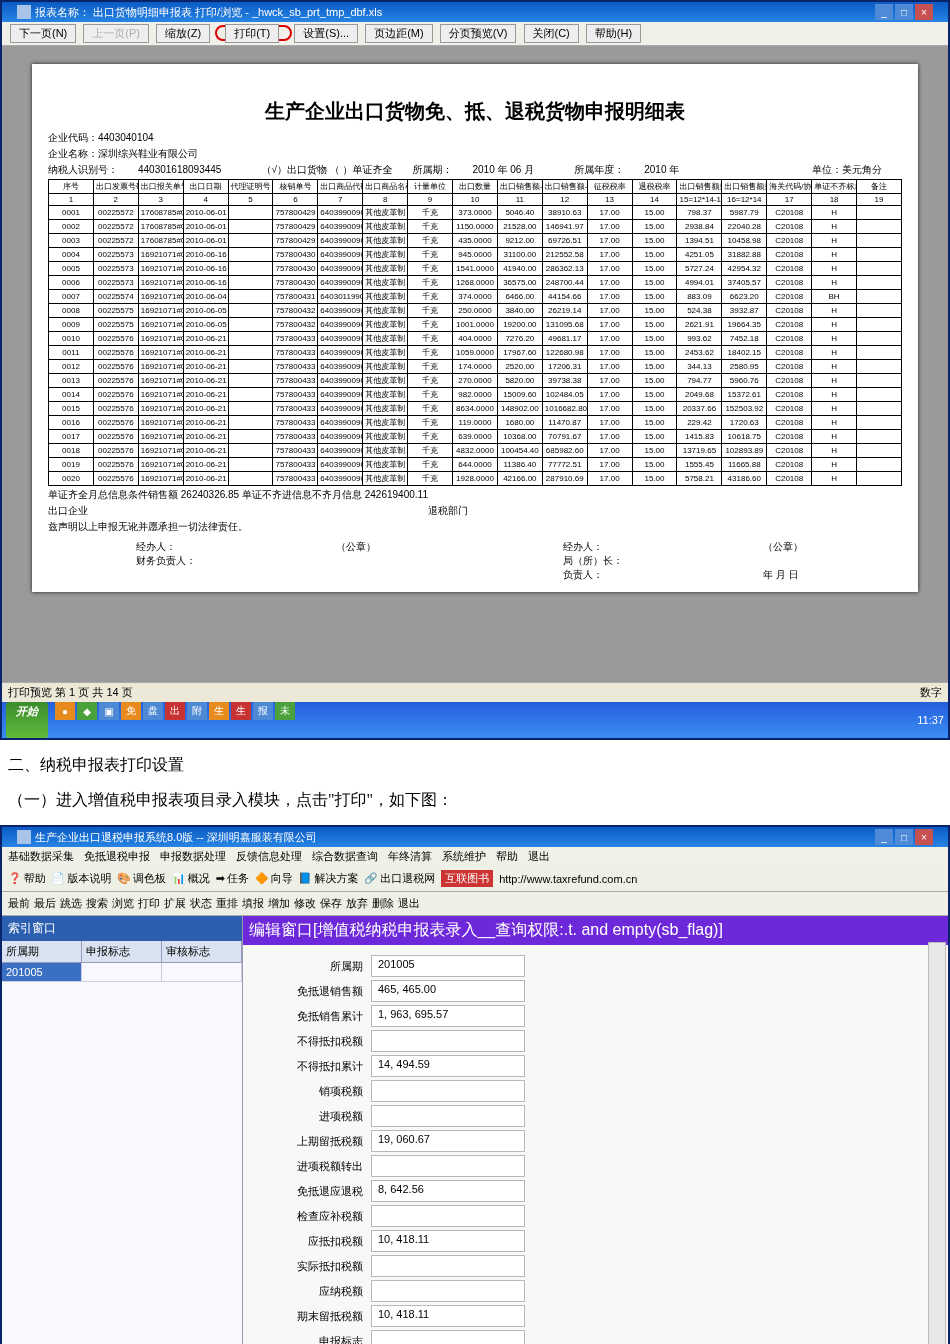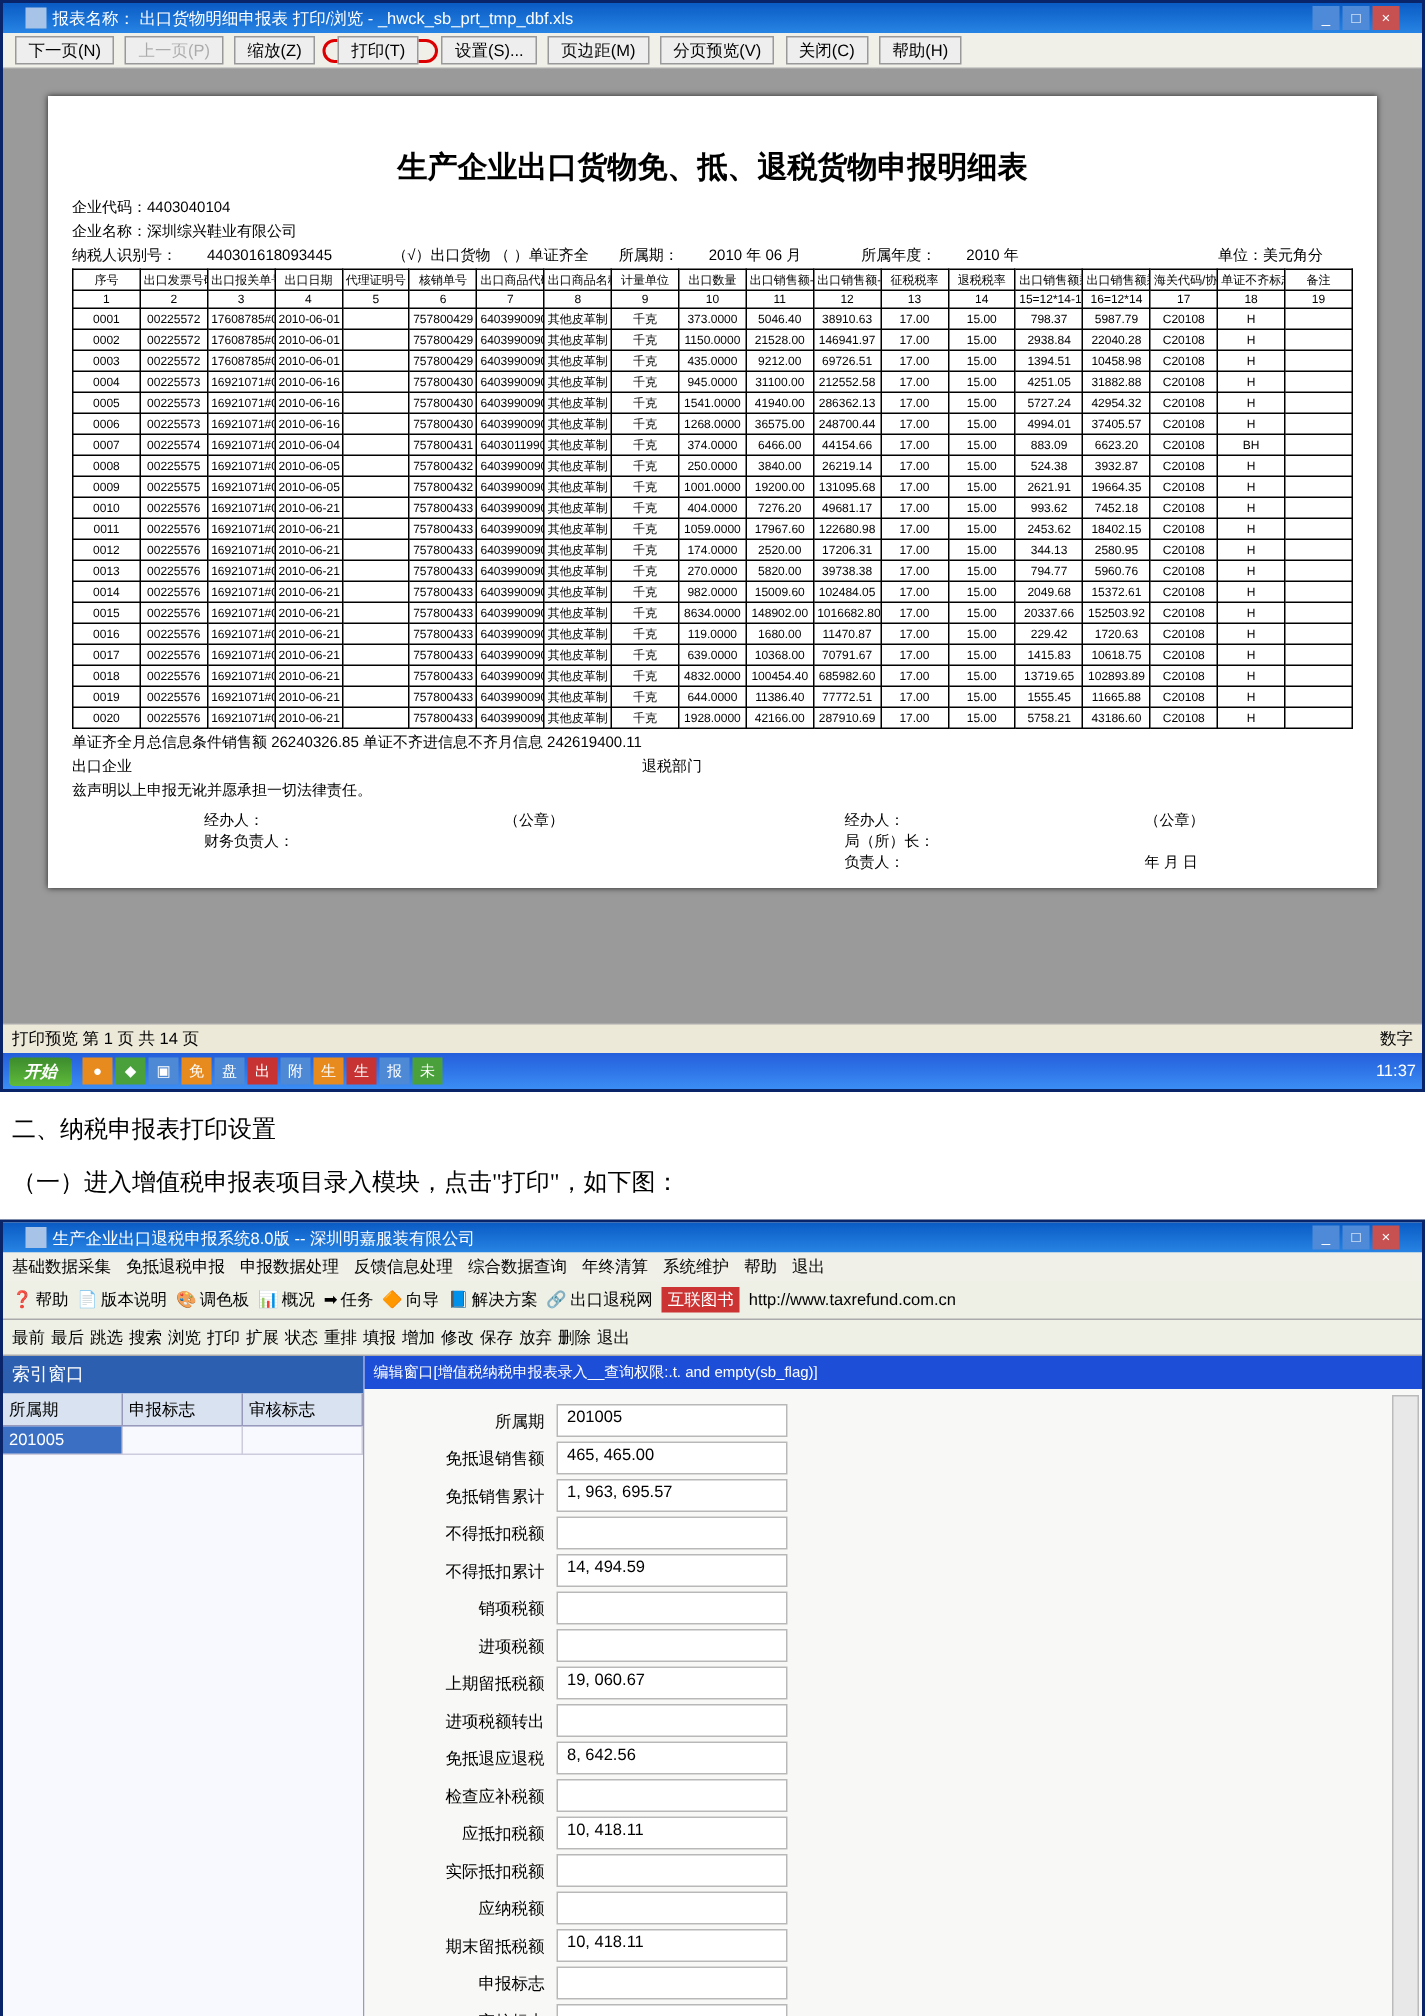--- a/index.html
+++ b/index.html
@@ -17,21 +17,21 @@
 .report-title { text-align: center; font-size: 20px; font-weight: bold; margin: 16px 0 6px 0; }
 .meta { font-size: 10px; margin: 2px 0; }
 .meta-row { display: flex; }
 .meta-row span { margin-right: 20px; }
 .data-table { border-collapse: collapse; width: 100%; font-size: 8px; table-layout: fixed; }
 .data-table th, .data-table td { border: 1px solid #000; padding: 1px 2px; text-align: center; overflow: hidden; white-space: nowrap; }
 .data-table th { font-weight: normal; }
 .sigs { display: flex; justify-content: space-between; font-size: 10px; margin-top: 6px; }
 .sigs div { flex: 1; margin-left: 44px; }
 .status-bar { font-size: 11px; padding: 2px 6px; background: #ece9d8; border-top: 1px solid #aaa; display: flex; justify-content: space-between; }
-.taskbar { background: linear-gradient(to bottom, #245edb, #3b8df5); height: 24px; display: flex; align-items: center; padding: 0 4px; color: #fff; font-size: 11px; }
+.taskbar { background: linear-gradient(to bottom, #245edb, #3b8df5); height: 36px; display: flex; padding: 0 4px; color: #fff; font-size: 11px; }
 .start { background: linear-gradient(to bottom, #3c8b2d, #5fbb3a); padding: 2px 10px; border-radius: 3px; margin-right: 6px; font-style: italic; font-weight: bold; }
 .tray-item { width: 20px; height: 18px; background: #4d89d4; margin: 0 1px; display: inline-flex; align-items: center; justify-content: center; font-size: 10px; }
 .tray-item.orange { background: #e88b1f; }
 .tray-item.green { background: #4aa13b; }
 .tray-item.red { background: #c73333; }
 .tray-right { margin-left: auto; display: flex; align-items: center; }
 .section-text { font-size: 16px; margin: 14px 8px; font-family: SimSun; }
 
 .app2 .menubar { background: #f0f0e8; padding: 2px 6px; font-size: 11px; }
 .app2 .menubar span { margin-right: 10px; }
@@ -39,21 +39,21 @@
 .app2 .iconbar .ibtn { display: inline-flex; align-items: center; gap: 2px; }
 .app2 .iconrow2 { background: #eef0e6; padding: 4px 6px; display: flex; align-items: flex-end; gap: 4px; font-size: 11px; border-bottom: 1px solid #aaa; }
 .app2 .split { display: flex; background: #fff; min-height: 560px; }
 .app2 .leftpane { width: 240px; border-right: 1px solid #99b; background: #f7f9ff; }
 .app2 .left-header { background: #2d5fb0; color: #fff; padding: 4px 6px; font-size: 12px; }
 .app2 .grid-head { display: flex; background: #d8e2f0; font-size: 11px; border-bottom: 1px solid #99b; }
 .app2 .grid-head div { padding: 3px 4px; border-right: 1px solid #99b; }
 .app2 .grid-row { display: flex; font-size: 11px; }
 .app2 .grid-row div { padding: 3px 4px; border-right: 1px solid #ccd; border-bottom: 1px solid #ccd; }
 .app2 .rightpane { flex: 1; background: #f8f8f6; position: relative; display: flex; flex-direction: column; }
-.app2 .right-header { background: #1d4ed8; color: #fff; padding: 4px 6px; font-size: 10px; }
+.app2 .right-header { background: #6d28d9; color: #fff; padding: 4px 6px; font-size: 16px; }
 .form-area { padding: 10px; flex: 1; overflow: auto; }
 .form-row { display: flex; margin-bottom: 3px; align-items: center; }
 .form-row .label { width: 110px; text-align: right; padding-right: 8px; font-size: 11px; }
 .form-row .value { width: 140px; padding: 2px 6px; border: 1px solid #b8b8b8; background: #fff; font-size: 11px; text-align: left; min-height: 16px; }
 .form-row .value.left { text-align: left; }
 .scroll-right { position: absolute; right: 2px; top: 26px; bottom: 40px; width: 16px; background: #e8e8e8; border: 1px solid #bbb; }
 </style>
 </head>
 <body>
 

